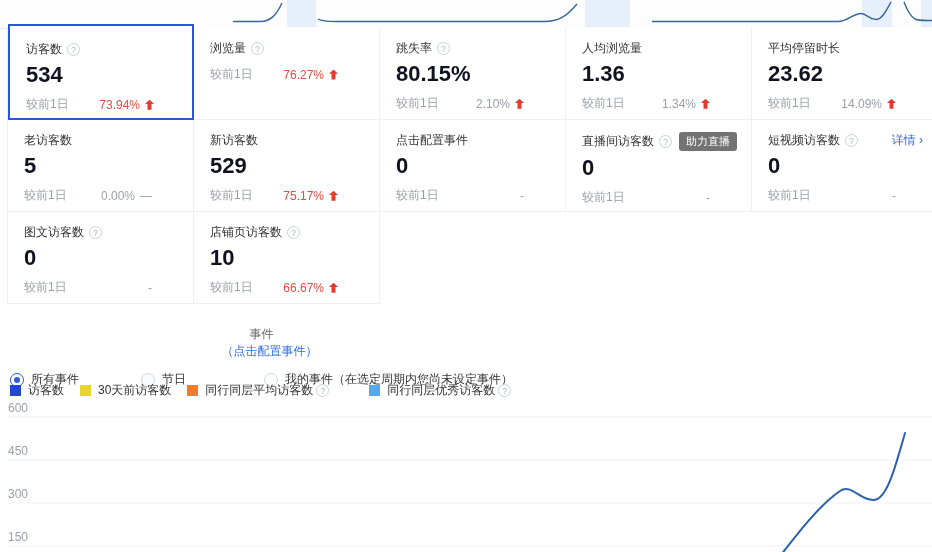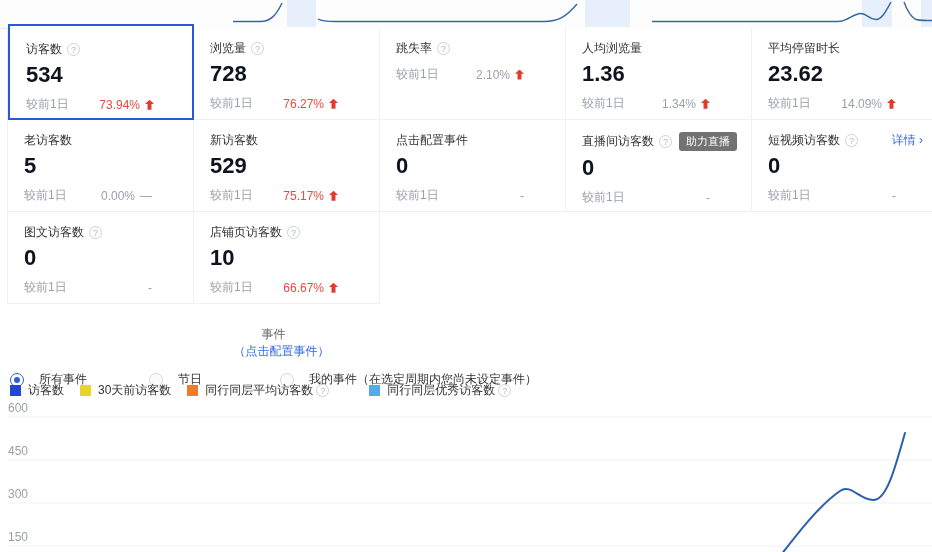--- a/index.html
+++ b/index.html
@@ -41,21 +41,21 @@
   .events-title{color:#666;}
   .events-config-link{color:#2e6be6;margin-left:16px;cursor:pointer;}
   .radio-row{display:flex;align-items:center;margin-top:11px;}
   .radio-item{display:flex;align-items:center;cursor:pointer;}
   .radio-item + .radio-item{margin-left:62px;}
   .radio-item:nth-child(3){margin-left:78px;}
   .radio{width:14px;height:14px;border-radius:50%;box-sizing:border-box;border:1px solid #d4d7dd;
     background:#fafbfc;position:relative;flex:0 0 auto;}
   .radio.on{border-color:#2e5bd8;background:#fff;}
   .radio.on::after{content:"";position:absolute;left:3px;top:3px;width:6px;height:6px;border-radius:50%;background:#2e5bd8;}
-  .radio-label{margin-left:15px;color:#333;}
+  .radio-label{margin-left:7px;color:#333;}
 
   
   .legend{position:absolute;left:10px;top:382px;display:flex;align-items:center;font-size:12px;color:#333;}
   .legend-item{display:flex;align-items:center;margin-right:16px;cursor:pointer;}
   .legend-item:nth-child(4){margin-left:24px;}
   .legend-sq{width:11px;height:11px;margin-right:7px;flex:0 0 auto;}
   .legend .info-icon{margin-left:3px;}
 
   
   .chart{position:absolute;left:0;top:400px;width:836px;height:152px;}
@@ -93,33 +93,33 @@
       <span class="change chg-red">73.94%<span class="up-arrow"></span></span>
     </div>
   </div>
 
   <div class="cell">
     <div class="card-header">
       <span class="card-label">浏览量</span>
       <span class="info-icon">?</span>
 
     </div>
-    <div class="card-value">728</div>
     <div class="card-footer">
       <span class="compare-label">较前1日</span>
       <span class="change chg-red">76.27%<span class="up-arrow"></span></span>
     </div>
   </div>
 
   <div class="cell">
     <div class="card-header">
       <span class="card-label">跳失率</span>
       <span class="info-icon">?</span>
 
     </div>
+    <div class="card-value">80.15%</div>
     <div class="card-footer">
       <span class="compare-label">较前1日</span>
       <span class="change chg-gray">2.10%<span class="up-arrow"></span></span>
     </div>
   </div>
 
   <div class="cell">
     <div class="card-header">
       <span class="card-label">人均浏览量</span>
 

